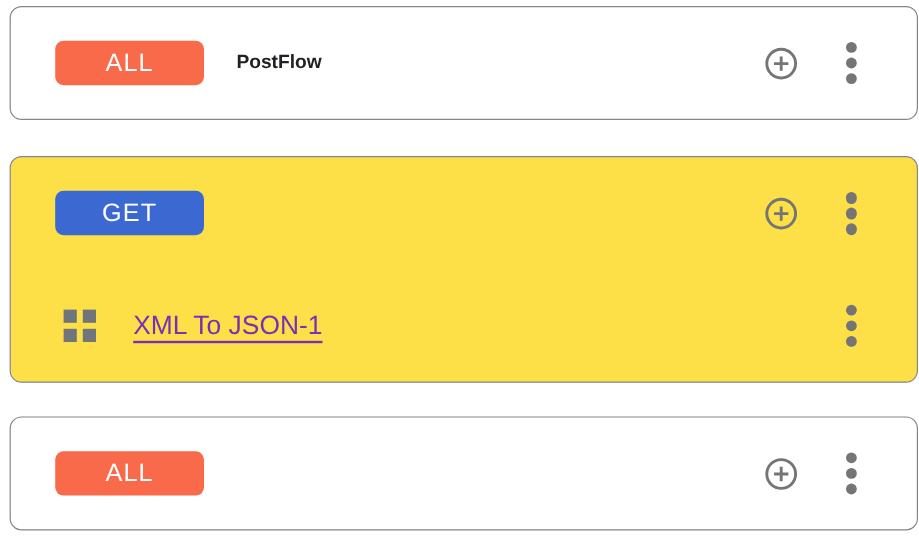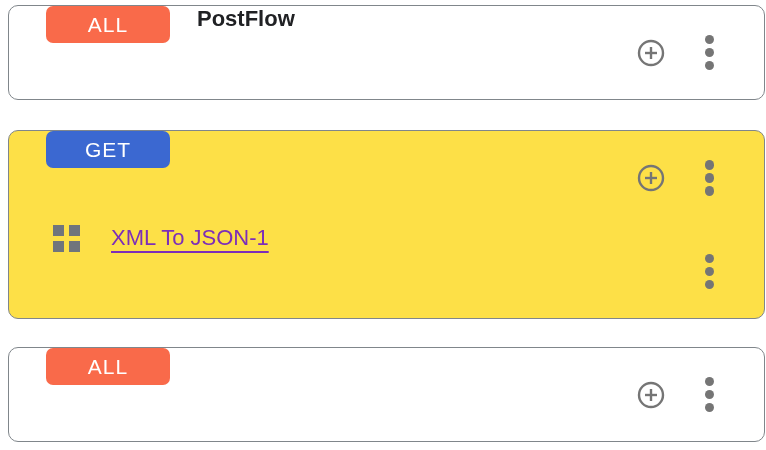--- a/index.html
+++ b/index.html
@@ -20,41 +20,42 @@
     background: #ffffff;
   }
   .card.flow-basic { height: 95px; }
   .card.selected { height: 189px; background: #fde047; }
   .card-1 { margin-top: 5px; }
   .card-2 { margin-top: 30px; }
   .card-3 { margin-top: 28px; }
 
   .row {
     display: flex;
+    align-items: center;
     height: 100%;
     padding: 0 50px 0 37px;
   }
   .card.selected .row { height: 50%; }
 
   .verb-badge {
     flex: 0 0 auto;
     width: 124px; height: 37px;
     border-radius: 7px;
     display: flex; align-items: center; justify-content: center;
     color: #ffffff;
     font-size: 21px;
     letter-spacing: 1px;
     font-weight: 400;
   }
   .verb-all { background: #f96a4a; }
   .verb-get { background: #3b68d1; }
 
   .flow-title {
     margin-left: 27px;
-    font-size: 22px;
+    font-size: 16px;
     font-weight: 700;
     color: #202124;
     white-space: nowrap;
   }
 
   .actions {
     margin-left: auto;
     display: flex;
     align-items: center;
     gap: 40px;

